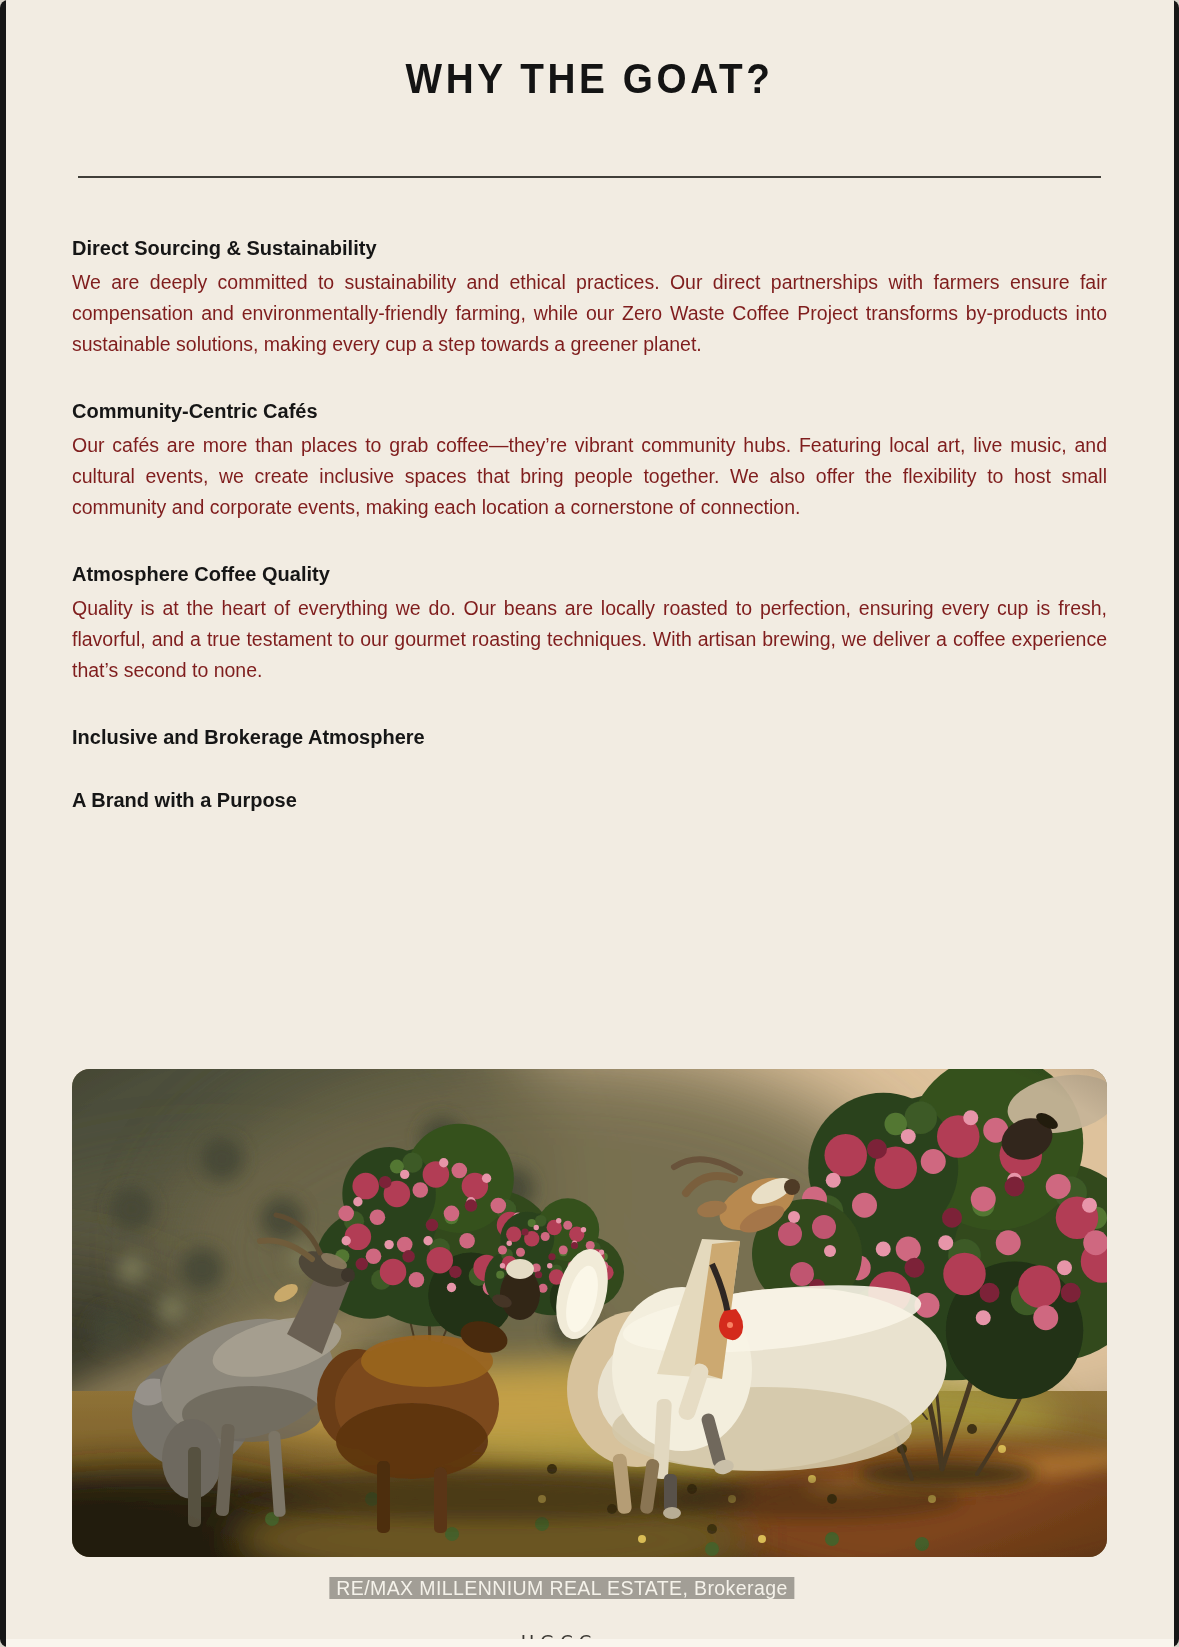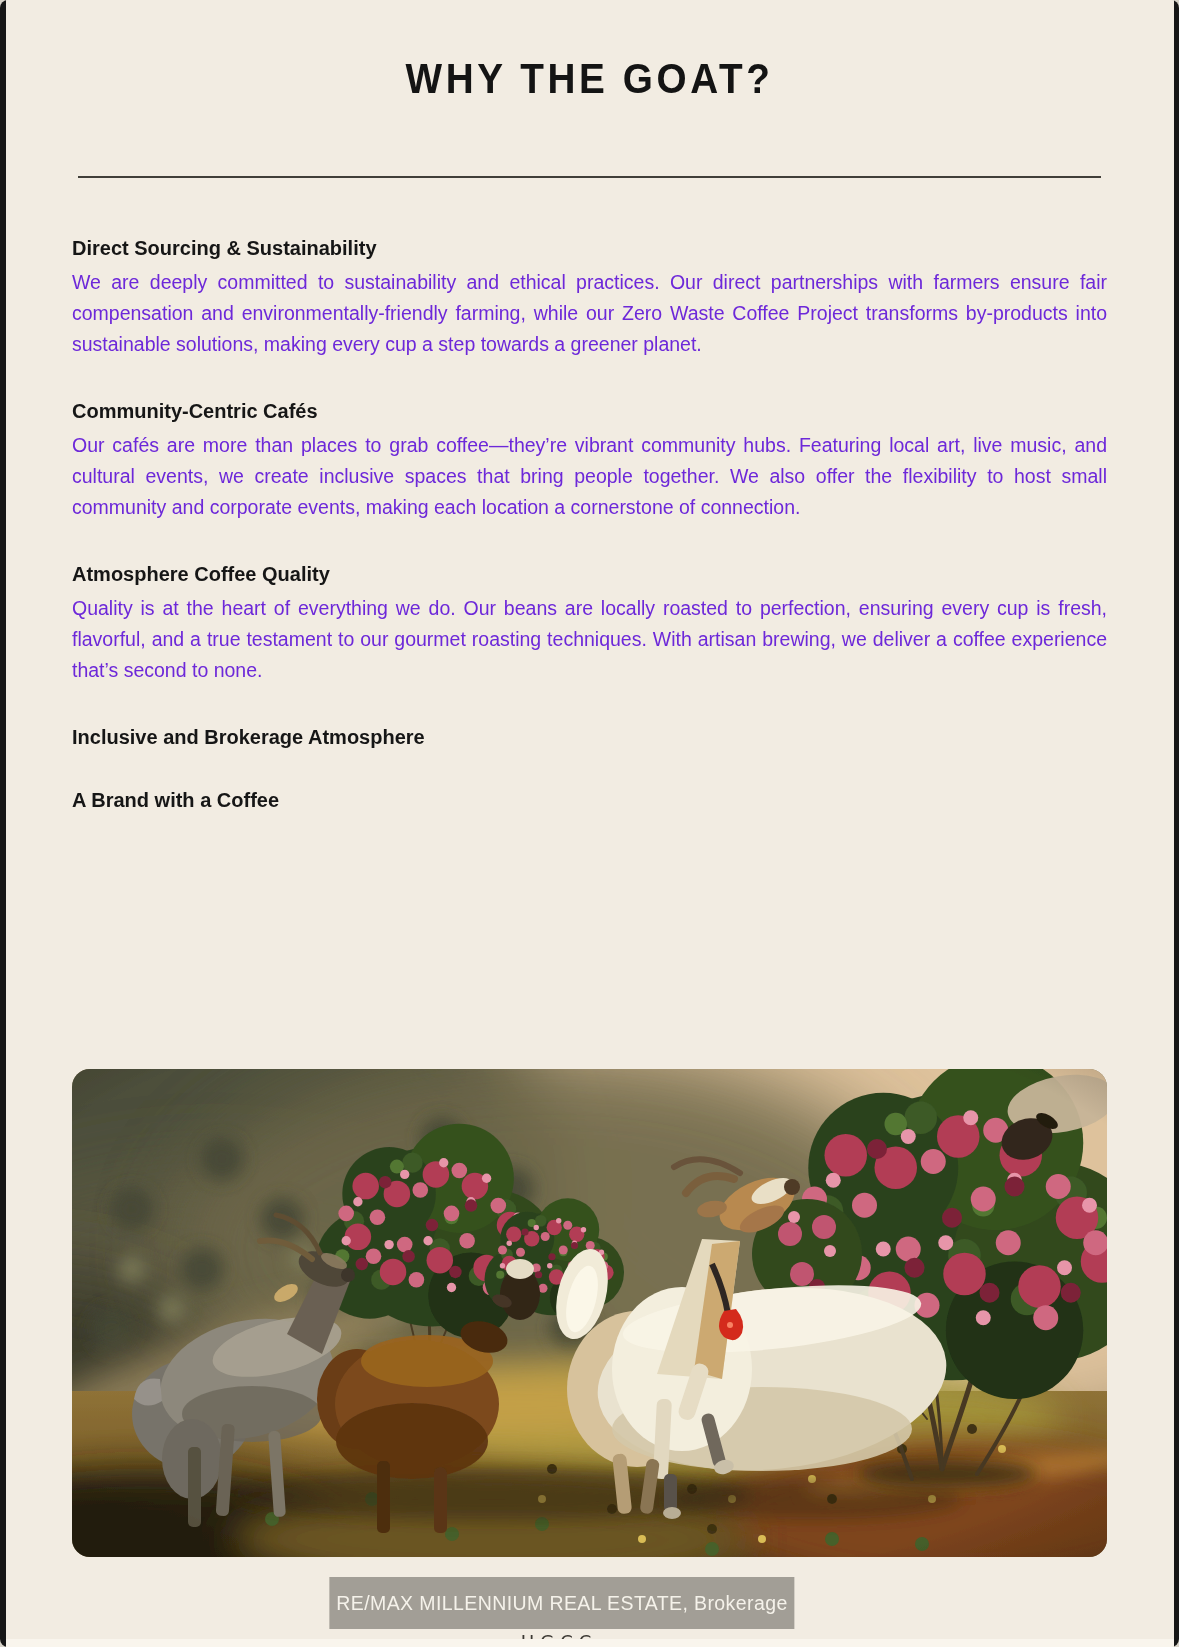--- a/index.html
+++ b/index.html
@@ -31,40 +31,40 @@
     background:none;
   }
   .content{width:1035px;margin:58px auto 0;}
   .content section{margin:0 0 39px;}
   .content h2{
     font-size:20px;line-height:24px;margin:0 0 7px;
     font-weight:700;text-align:left;color:#161616;
   }
   .content p{
     font-size:19.5px;line-height:31px;margin:0;
-    text-align:justify;color:#6d28d9;
+    text-align:justify;color:#7f1d1d;
   }
 
   figure.photo{
     position:absolute;left:72px;top:1069px;margin:0;
     width:1035px;height:488px;border-radius:18px;overflow:hidden;
     background:#8d7f60;
   }
   figure.photo svg{display:block;}
 
   .hgcc{
     position:absolute;top:1586px;left:559px;transform:translateX(-50%);
     font-size:18px;letter-spacing:6px;color:#3b3833;z-index:2;
     font-family:"DejaVu Sans", sans-serif;white-space:nowrap;margin-top:45px;
   }
   .watermark{
     position:absolute;top:1577px;left:562px;transform:translateX(-50%);
     background:rgba(148,144,136,0.85);
     color:#f5f2ea;font-size:19.5px;line-height:20px;
-    letter-spacing:0.4px;padding:16px 7px;white-space:nowrap;z-index:3;
+    letter-spacing:0.4px;padding:1px 7px;white-space:nowrap;z-index:3;
   }
 </style>
 </head>
 <body>
 
 <div class="page">
   <div class="edge left"></div>
   <div class="edge right"></div>
 
   <h1 class="title">WHY THE GOAT?</h1>
@@ -80,21 +80,21 @@
       <p>Our cafés are more than places to grab coffee—they’re vibrant community hubs. Featuring local art, live music, and cultural events, we create inclusive spaces that bring people together. We also offer the flexibility to host small community and corporate events, making each location a cornerstone of connection.</p>
     </section>
     <section>
       <h2>Atmosphere Coffee Quality</h2>
       <p>Quality is at the heart of everything we do. Our beans are locally roasted to perfection, ensuring every cup is fresh, flavorful, and a true testament to our gourmet roasting techniques. With artisan brewing, we deliver a coffee experience that’s second to none.</p>
     </section>
     <section>
       <h2>Inclusive and Brokerage Atmosphere</h2>
     </section>
     <section>
-      <h2>A Brand with a Coffee</h2>
+      <h2>A Brand with a Purpose</h2>
     </section>
   </main>
 
   <figure class="photo" role="img" aria-label="Herd of goats on a sunlit mountainside; a large white goat reaches up to eat from a tall bush covered in pink flowers.">
     <svg width="1035" height="488" viewBox="0 0 1035 488" xmlns="http://www.w3.org/2000/svg">
       <defs>
         <filter id="b40" x="-60%" y="-60%" width="220%" height="220%">
             <feGaussianBlur stdDeviation="40"></feGaussianBlur>
           </filter>
         <filter id="b18" x="-60%" y="-60%" width="220%" height="220%">

